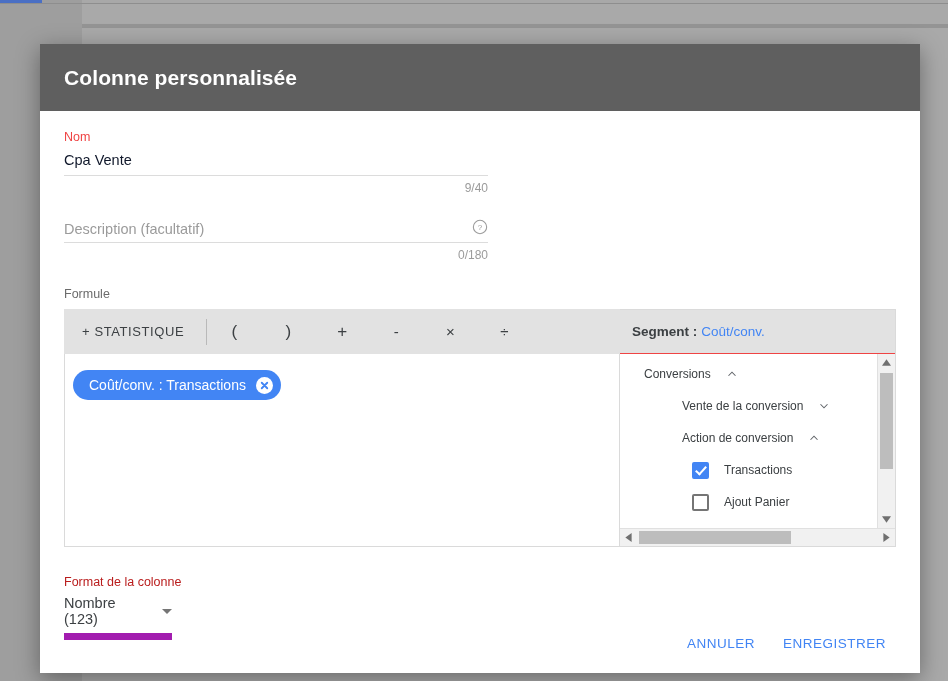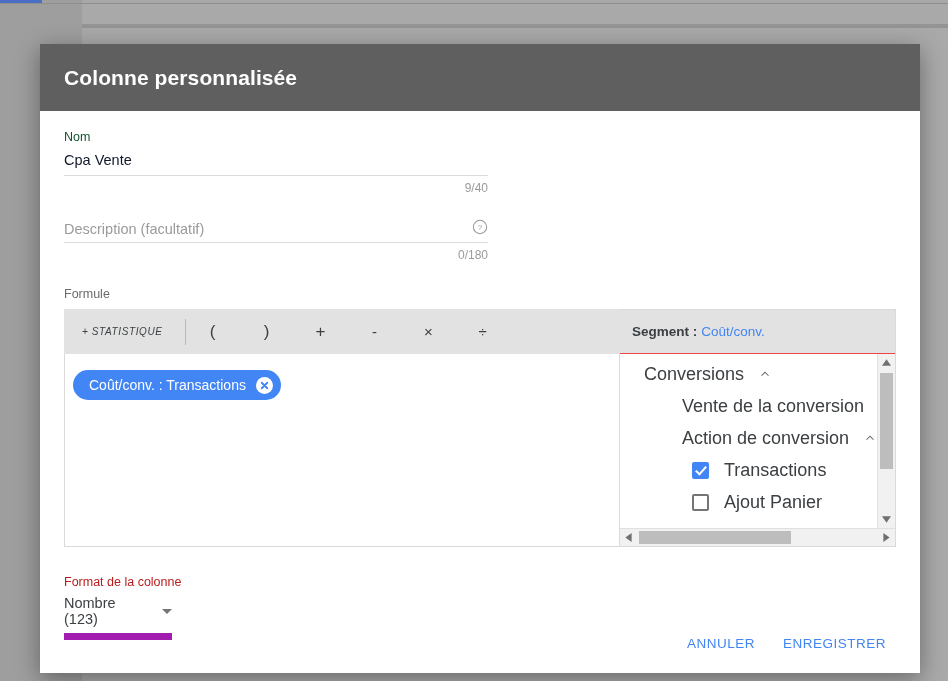--- a/index.html
+++ b/index.html
@@ -83,21 +83,21 @@
     box-sizing: border-box;
   }
 
   
   .field {
     position: relative;
     margin-top: 18px;
   }
   .field-label {
     font-size: 12.5px;
-    color: #14532d;
+    color: #ef4444;
     line-height: 16px;
   }
   .field-value {
     font-size: 14.5px;
     color: #0f172a;
     line-height: 22px;
     padding-top: 4px;
     padding-bottom: 4px;
   }
   .field-underline {
@@ -146,27 +146,26 @@
     flex-direction: column;
   }
   .formula-toolbar {
     height: 45px;
     background: #e2e2e2;
     display: flex;
     align-items: center;
     box-sizing: border-box;
   }
   .tool-stat {
-    font-size: 10px;
+    font-size: 13px;
     color: #3c4043;
     font-weight: 500;
     letter-spacing: .6px;
     padding: 0 22px 0 18px;
     white-space: nowrap;
-    font-style: italic;
   }
   .tool-sep {
     width: 1px;
     height: 26px;
     background: #b9b9b9;
   }
   .tool-op {
     width: 54px;
     text-align: center;
     font-size: 17px;
@@ -237,21 +236,21 @@
   }
   .tree-list {
     flex: 1;
     overflow: hidden;
     padding-top: 4px;
   }
   .tree-item {
     display: flex;
     align-items: center;
     height: 32px;
-    font-size: 18px;
+    font-size: 12px;
     color: #3c4043;
     white-space: nowrap;
   }
   .tree-item .caret {
     margin-left: 14px;
     color: #5f6368;
     display: inline-flex;
   }
   .tree-item .caret svg { display: block; }
   .tree-item.lvl0 { padding-left: 24px; }

